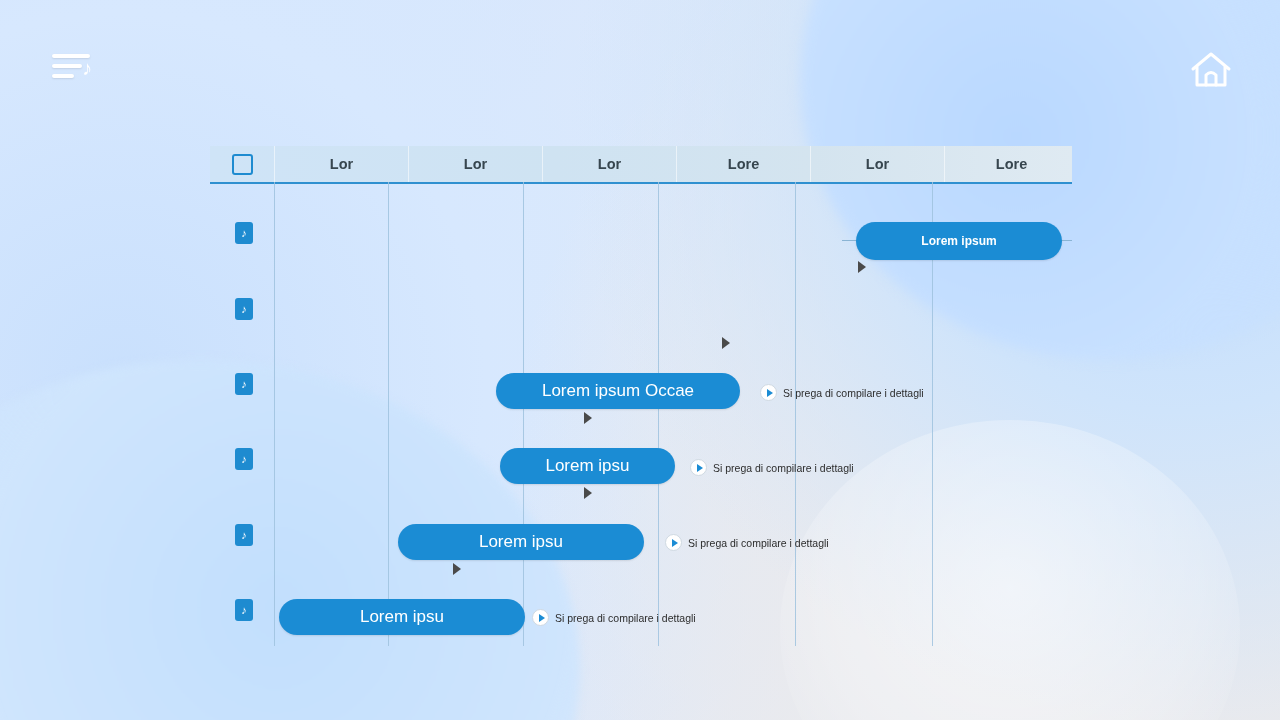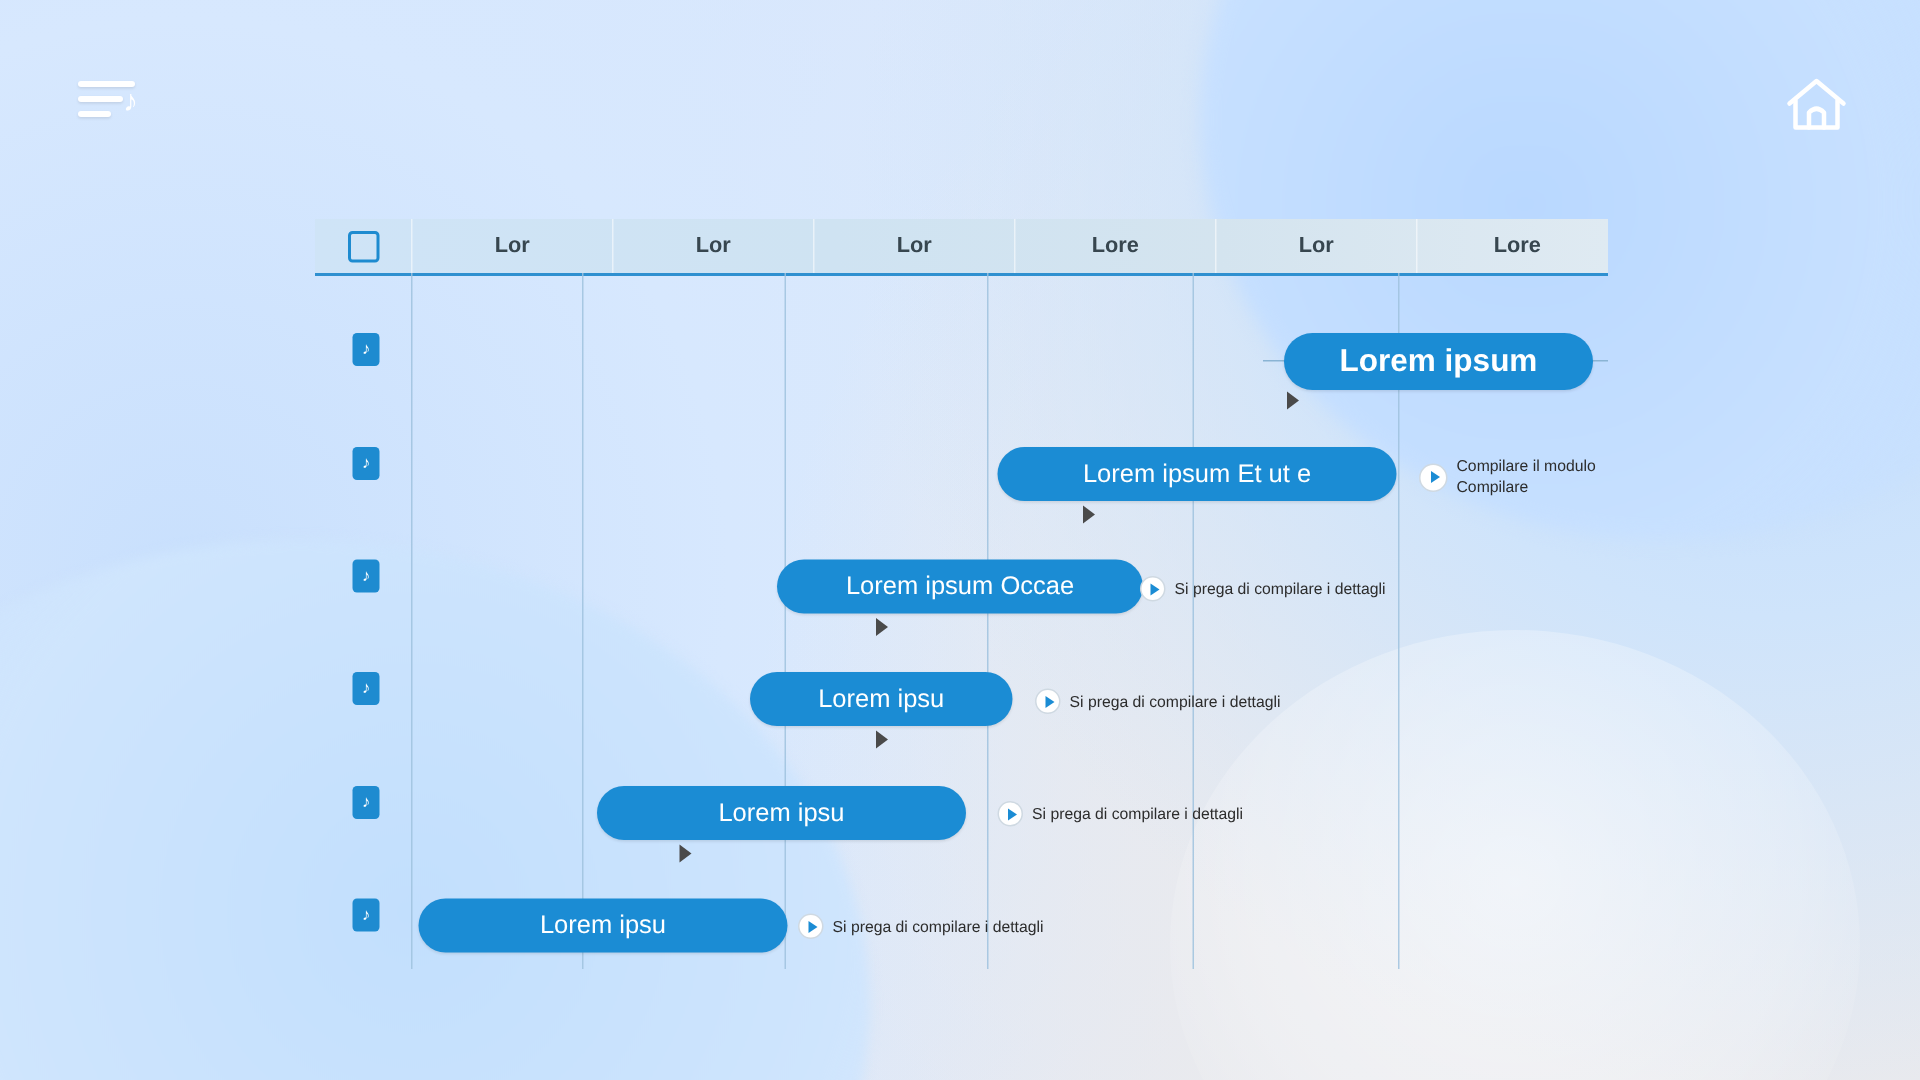--- a/index.html
+++ b/index.html
@@ -188,21 +188,21 @@
     align-items: center;
     justify-content: center;
     font-size: 17px;
     box-shadow: 0 1px 2px rgba(0,0,0,0.10);
     cursor: pointer;
     white-space: nowrap;
   }
   .bar.big {
     height: 38px;
     border-radius: 19px;
-    font-size: 21px;
+    font-size: 12px;
     font-weight: bold;
   }
 
   .connector {
     position: absolute;
     height: 1px;
     background: #8ab4d4;
   }
 
   .arrow {
@@ -294,31 +294,26 @@
 
     <div class="row" style="top:52px;">
       <div class="row-icon" style="top:24px;">♪</div>
       <div class="connector" style="left:632px; top:42px; width:230px;"></div>
       <div class="bar big" style="left:646px; top:24px; width:206px;">Lorem ipsum</div>
       <div class="arrow" style="left:648px; top:63px;"></div>
     </div>
 
     <div class="row" style="top:128px;">
       <div class="row-icon" style="top:24px;">♪</div>
-      <div class="bar" style="left:455px; top:24px; width:266px;">Lorem ipsum Et ut e</div>
       <div class="arrow" style="left:512px; top:63px;"></div>
-      <div class="note-group wide" style="left:736px; top:30px; width:160px;">
-        <span class="note-dot"></span>
-        <span class="note-text">Compilare il modulo Compilare</span>
-      </div>
     </div>
 
     <div class="row" style="top:203px;">
       <div class="row-icon" style="top:24px;">♪</div>
-      <div class="bar" style="left:308px; top:24px; width:244px;">Lorem ipsum Occae</div>
+      <div class="bar" style="left:286px; top:24px; width:244px;">Lorem ipsum Occae</div>
       <div class="arrow" style="left:374px; top:63px;"></div>
       <div class="note-group" style="left:550px; top:35px;">
         <span class="note-dot"></span>
         <span class="note-text">Si prega di compilare i dettagli</span>
       </div>
     </div>
 
     <div class="row" style="top:279px;">
       <div class="row-icon" style="top:23px;">♪</div>
       <div class="bar" style="left:290px; top:23px; width:175px;">Lorem ipsu</div>

